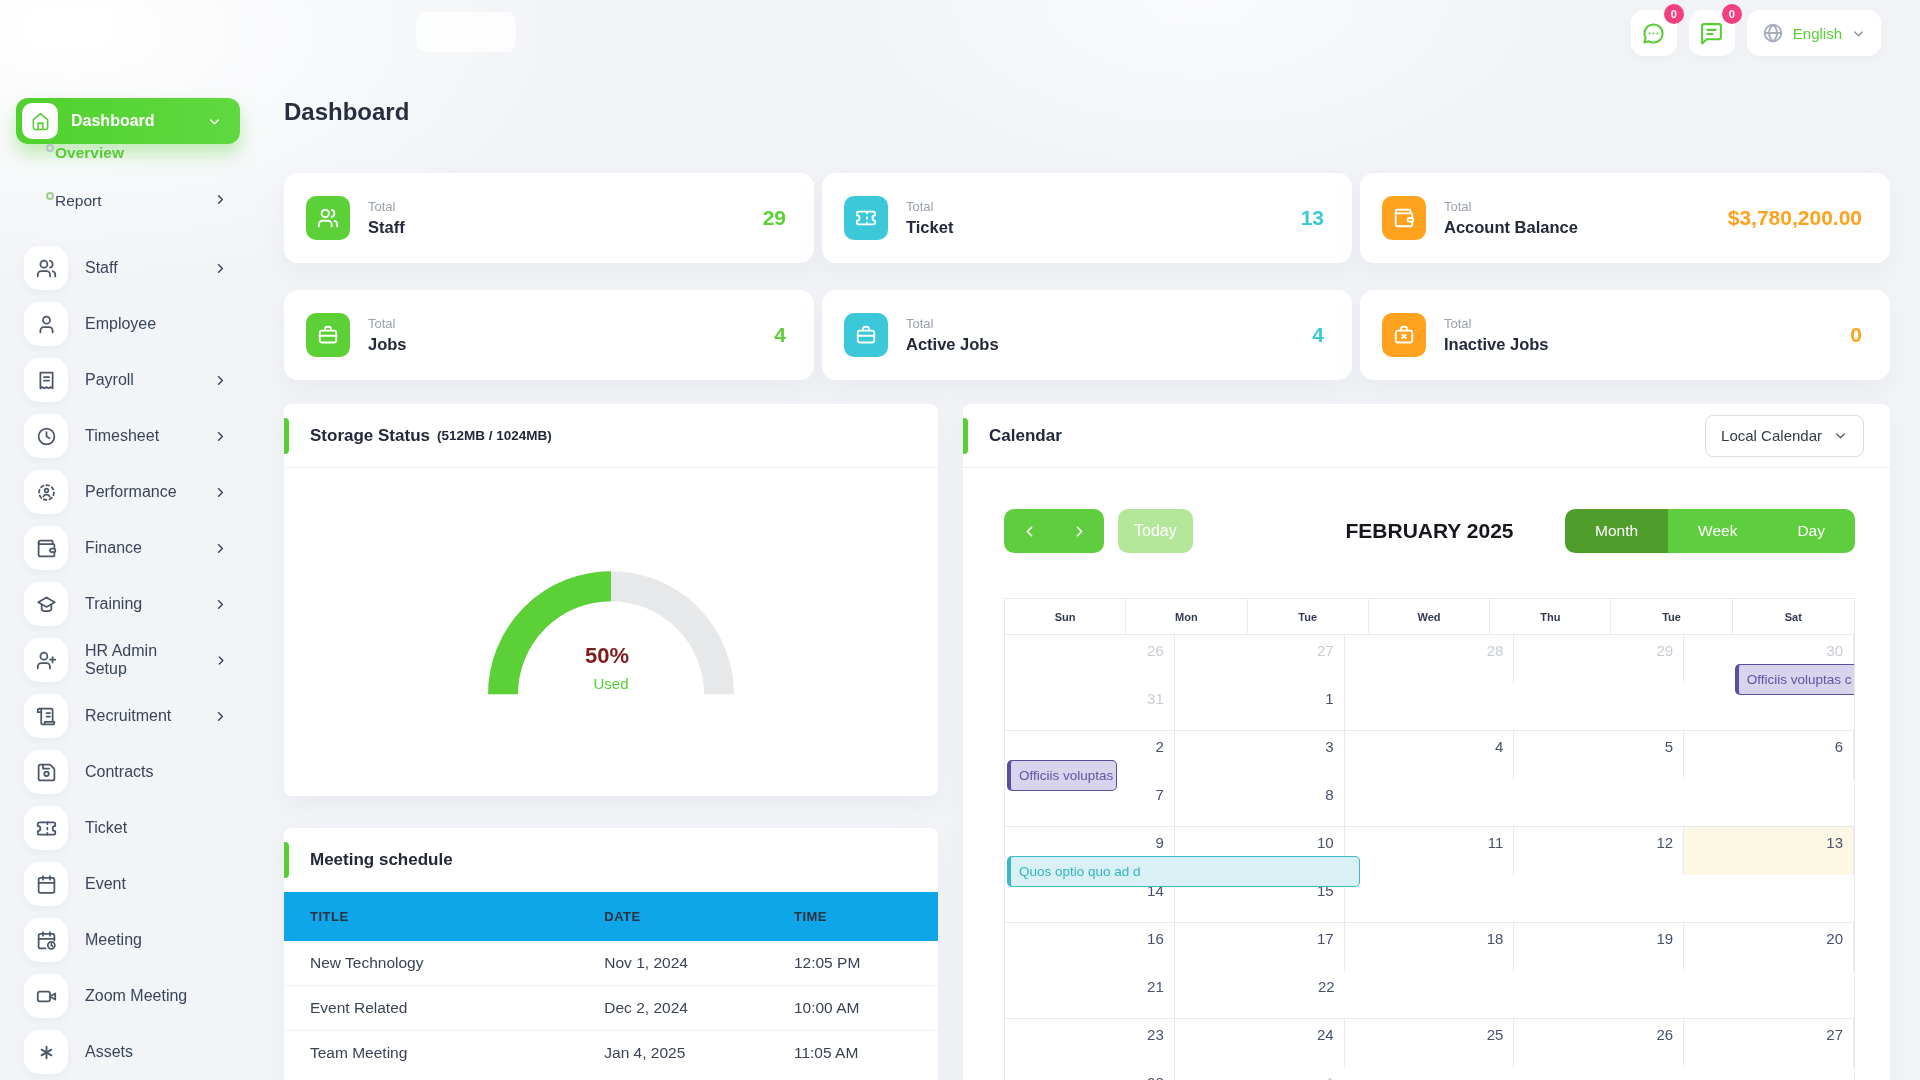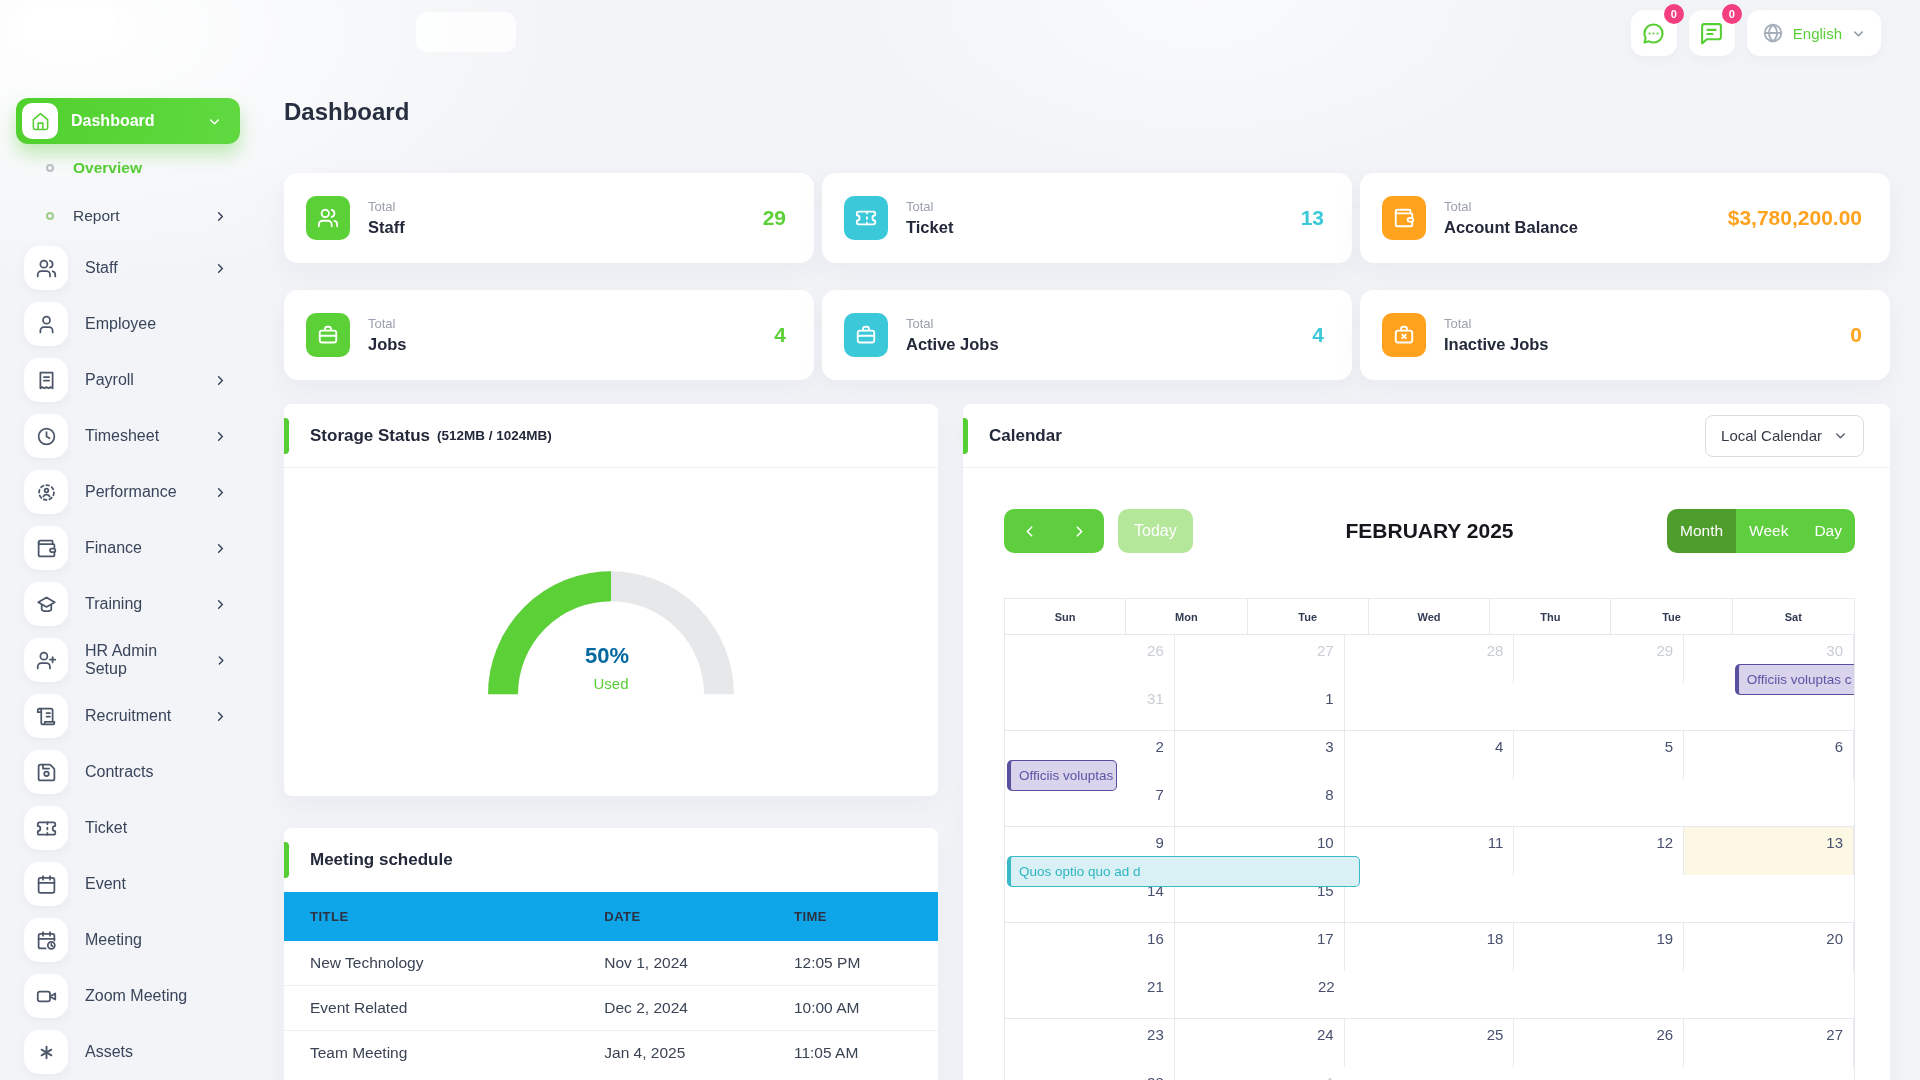--- a/index.html
+++ b/index.html
@@ -19,21 +19,21 @@
 .badge{position:absolute;top:-6px;right:-7px;min-width:20px;height:20px;border-radius:10px;background:var(--pink,#F43F7F);color:#fff;font-size:11px;font-weight:bold;display:flex;align-items:center;justify-content:center;padding:0 6px}
 .lang-btn{height:46px;background:#fff;border-radius:13px;display:flex;align-items:center;gap:9px;padding:0 15px;color:var(--green,#56CE34);font-size:15px;box-shadow:0 4px 12px rgba(150,160,180,.08);cursor:pointer}
 .lang-btn .globe{width:22px;height:22px;color:#A7AEBB}
 .lang-btn .chev{color:#8d95a3}
 
 .sidebar{position:absolute;top:70px;left:0;width:256px;padding:28px 16px 0}
 .side-pill{height:46px;border-radius:12px;background:linear-gradient(100deg,#50d12e,#60d940);display:flex;align-items:center;gap:13px;padding:0 14px 0 6px;box-shadow:0 10px 18px rgba(86,206,52,.35);color:#fff;font-weight:bold;font-size:16px;cursor:pointer}
 .side-pill .iconbox{width:36px;height:36px;background:#fff;border-radius:10px;color:var(--green,#56CE34);display:flex;align-items:center;justify-content:center}
 .side-pill .iconbox .svg-ic{width:19px;height:19px}
 .side-pill .chev{margin-left:auto;margin-right:4px;color:#fff}
-.side-sub{display:flex;align-items:center;gap:19px;height:48px;padding-left:30px;font-size:15.5px;color:#39455b;font-weight:500;cursor:pointer}
+.side-sub{display:flex;align-items:flex-start;gap:1px;height:48px;padding-left:30px;font-size:15.5px;color:#39455b;font-weight:500;cursor:pointer}
 .side-sub:first-of-type{margin-top:6px}
 .side-sub .bullet{width:8px;height:8px;border:2px solid #b7bec7;border-radius:50%;flex:none}
 .side-sub.active{color:#55CB34;font-weight:bold}
 .side-sub .chev{margin-left:auto;margin-right:12px;color:#39455b}
 .side-item{display:flex;align-items:center;gap:17px;height:56px;font-size:16px;color:#39455b;font-weight:500;padding-left:8px;cursor:pointer}
 .side-item .iconbox{width:44px;height:44px;background:#fff;border-radius:15px;color:#4C5669;display:flex;align-items:center;justify-content:center;box-shadow:0 3px 9px rgba(150,160,180,.10);flex:none}
 .side-item .iconbox .svg-ic{width:21px;height:21px}
 .side-item .chev{margin-left:auto;margin-right:12px;color:#39455b}
 
 .main{position:absolute;left:284px;top:70px;right:30px}
@@ -53,21 +53,21 @@
 .card-head.no-line{border-bottom:none}
 .card-head::before{content:"";position:absolute;left:0;top:14px;width:5px;height:36px;background:var(--green,#56CE34);border-radius:0 4px 4px 0}
 .card-title{font-size:17px;font-weight:bold;color:#23293a}
 .card-sub{font-size:13.5px;font-weight:bold;color:#23293a;margin-left:7px}
 
 .storage-card{height:392px}
 .gauge-wrap{height:327px;display:flex;align-items:center;justify-content:center}
 .gauge-box{position:relative;width:270px;height:145px}
 .gauge-svg{width:270px;height:145px;display:block}
 .gauge-svg path{fill:none;stroke-width:31;stroke-linecap:butt}
-.gauge-pct{position:absolute;left:0;right:8px;top:84px;text-align:center;font-size:22px;font-weight:bold;color:#0369a1}
+.gauge-pct{position:absolute;left:0;right:8px;top:84px;text-align:center;font-size:22px;font-weight:bold;color:#7f1d1d}
 .gauge-used{position:absolute;left:0;right:0;top:116px;text-align:center;font-size:15px;font-weight:500;color:var(--green,#56CE34)}
 
 .meetings-card{height:340px;overflow:hidden}
 .meet-table{width:100%;border-collapse:collapse}
 .meet-table th{background:#0ea5e9;text-align:left;font-size:13px;letter-spacing:.5px;color:#2b3242;padding:17px 0 17px 26px;font-weight:bold}
 .meet-table th:nth-child(1){width:45%}
 .meet-table th:nth-child(2){width:29%}
 .meet-table td{font-size:15.5px;color:#3a4354;padding:13px 0 13px 26px;border-top:1px solid #eef0f3}
 .meet-table tbody tr:first-child td{border-top:none}
 
@@ -75,21 +75,21 @@
 .cal-select{margin-left:auto;height:42px;border:1px solid #d9dde3;border-radius:8px;display:flex;align-items:center;gap:11px;padding:0 15px;font-size:15px;color:#323a46;cursor:pointer;background:#fff}
 .cal-select .chev{color:#5a6271}
 .cal-body{padding:0 35px 0 41px}
 .cal-toolbar{display:flex;align-items:center;margin-top:41px;position:relative}
 .nav-group{display:flex;background:var(--green-btn,#5FCE3E);border-radius:10px;overflow:hidden}
 .nav-btn{width:50px;height:44px;color:#fff;display:flex;align-items:center;justify-content:center}
 .nav-btn .chev{width:17px;height:17px}
 .today-btn{margin-left:14px;height:44px;padding:0 16px;background:var(--green-light,#B5E79B);color:#fff;font-size:16px;border-radius:10px;display:flex;align-items:center}
 .cal-month-title{position:absolute;left:50%;transform:translateX(-50%);font-size:21px;font-weight:bold;color:#15171c}
 .view-group{margin-left:auto;display:flex;border-radius:10px;overflow:hidden}
-.view-btn{height:44px;padding:0 13px;display:flex;align-items:center;color:#fff;font-size:15.5px;background:var(--green-btn,#5FCE3E)}
+.view-btn{height:44px;padding:0 30px;display:flex;align-items:center;color:#fff;font-size:15.5px;background:var(--green-btn,#5FCE3E)}
 .view-btn.active{background:var(--green-dark,#4F9E2B)}
 .cal-grid{margin-top:45px;border:1px solid #e7e9ee}
 .cal-weekdays{display:grid;grid-template-columns:repeat(7,1fr)}
 .cal-weekday{height:35px;display:flex;align-items:center;justify-content:center;font-size:11px;font-weight:bold;color:#333b54;border-right:1px solid #e7e9ee}
 .cal-weekday:last-child{border-right:none}
 .cal-week{display:grid;grid-template-columns:repeat(5,1fr);position:relative;height:96px;border-top:1px solid #e7e9ee}
 .cal-day{border-right:1px solid #e7e9ee;text-align:right;padding:7px 10px;font-size:15px;color:#47506e;cursor:pointer}
 .cal-day:last-child{border-right:none}
 .cal-day.muted{color:#c8ccd4}
 .cal-day.today{background:var(--today,#FCF8E3)}

